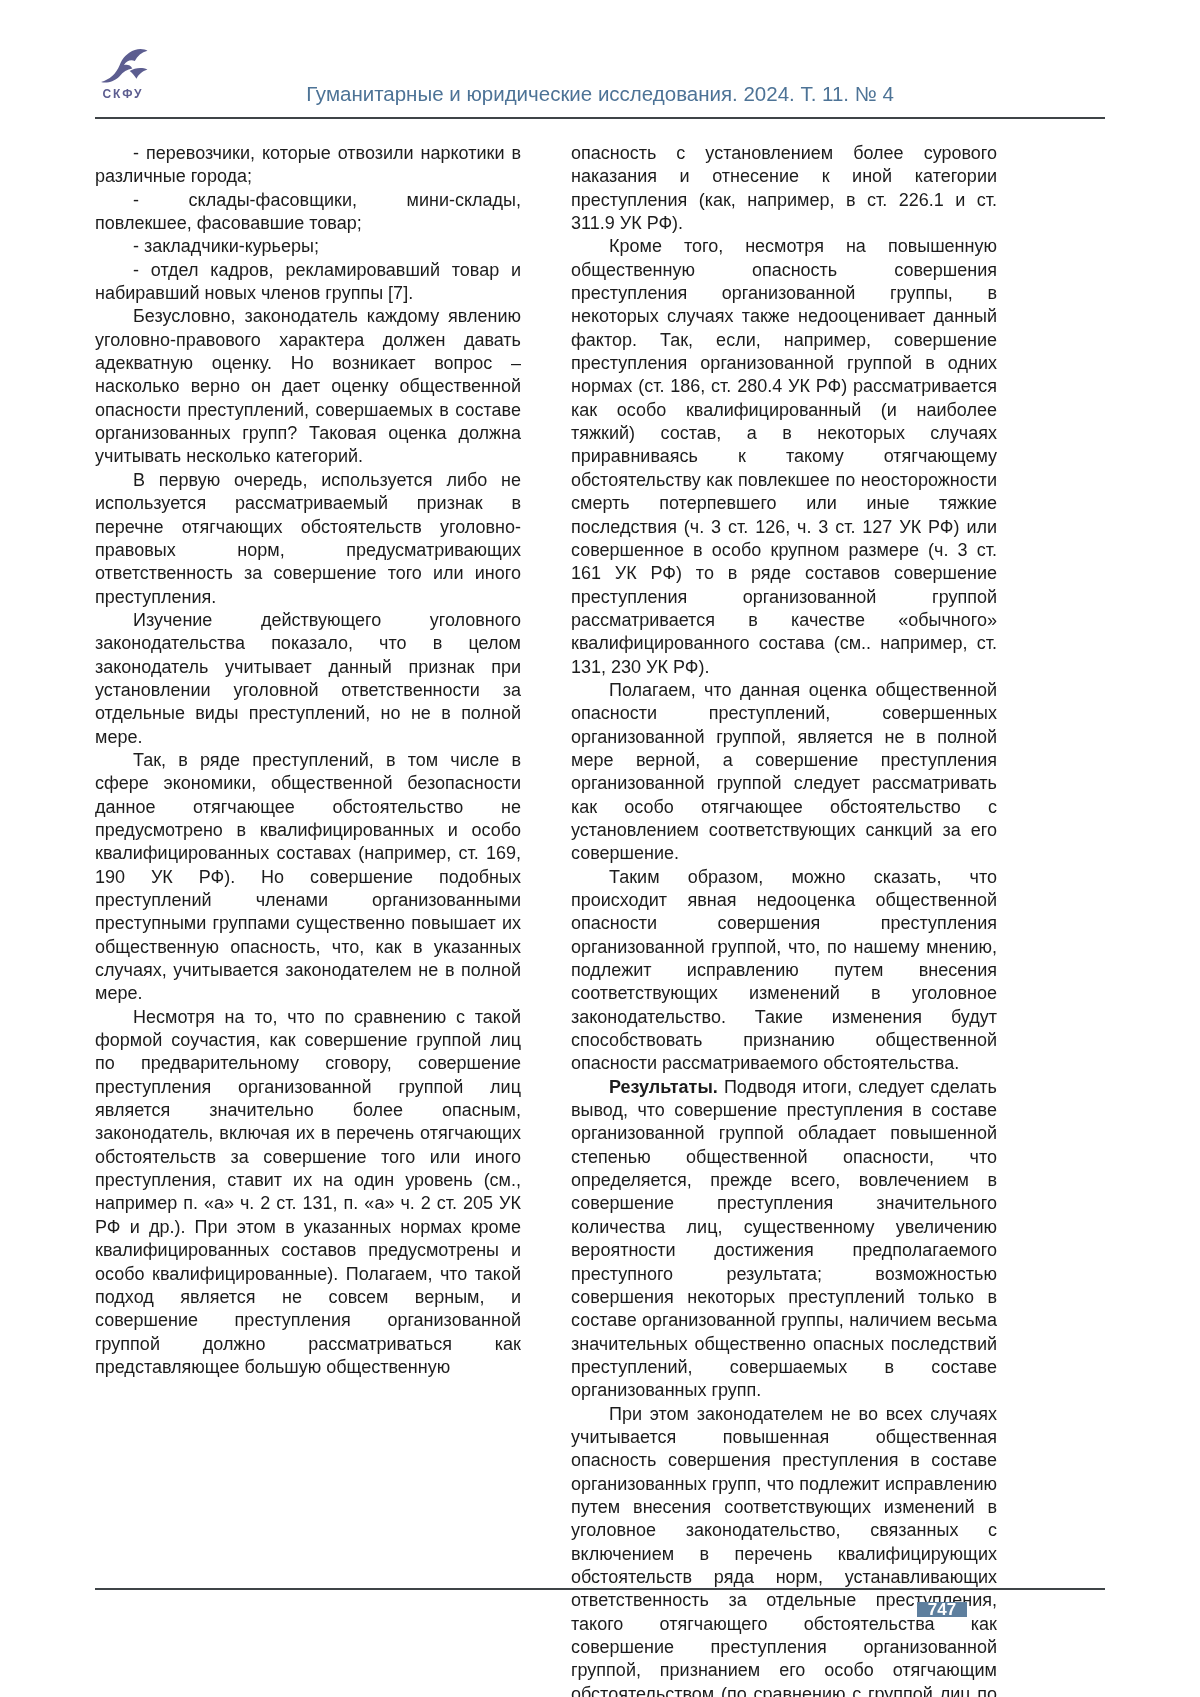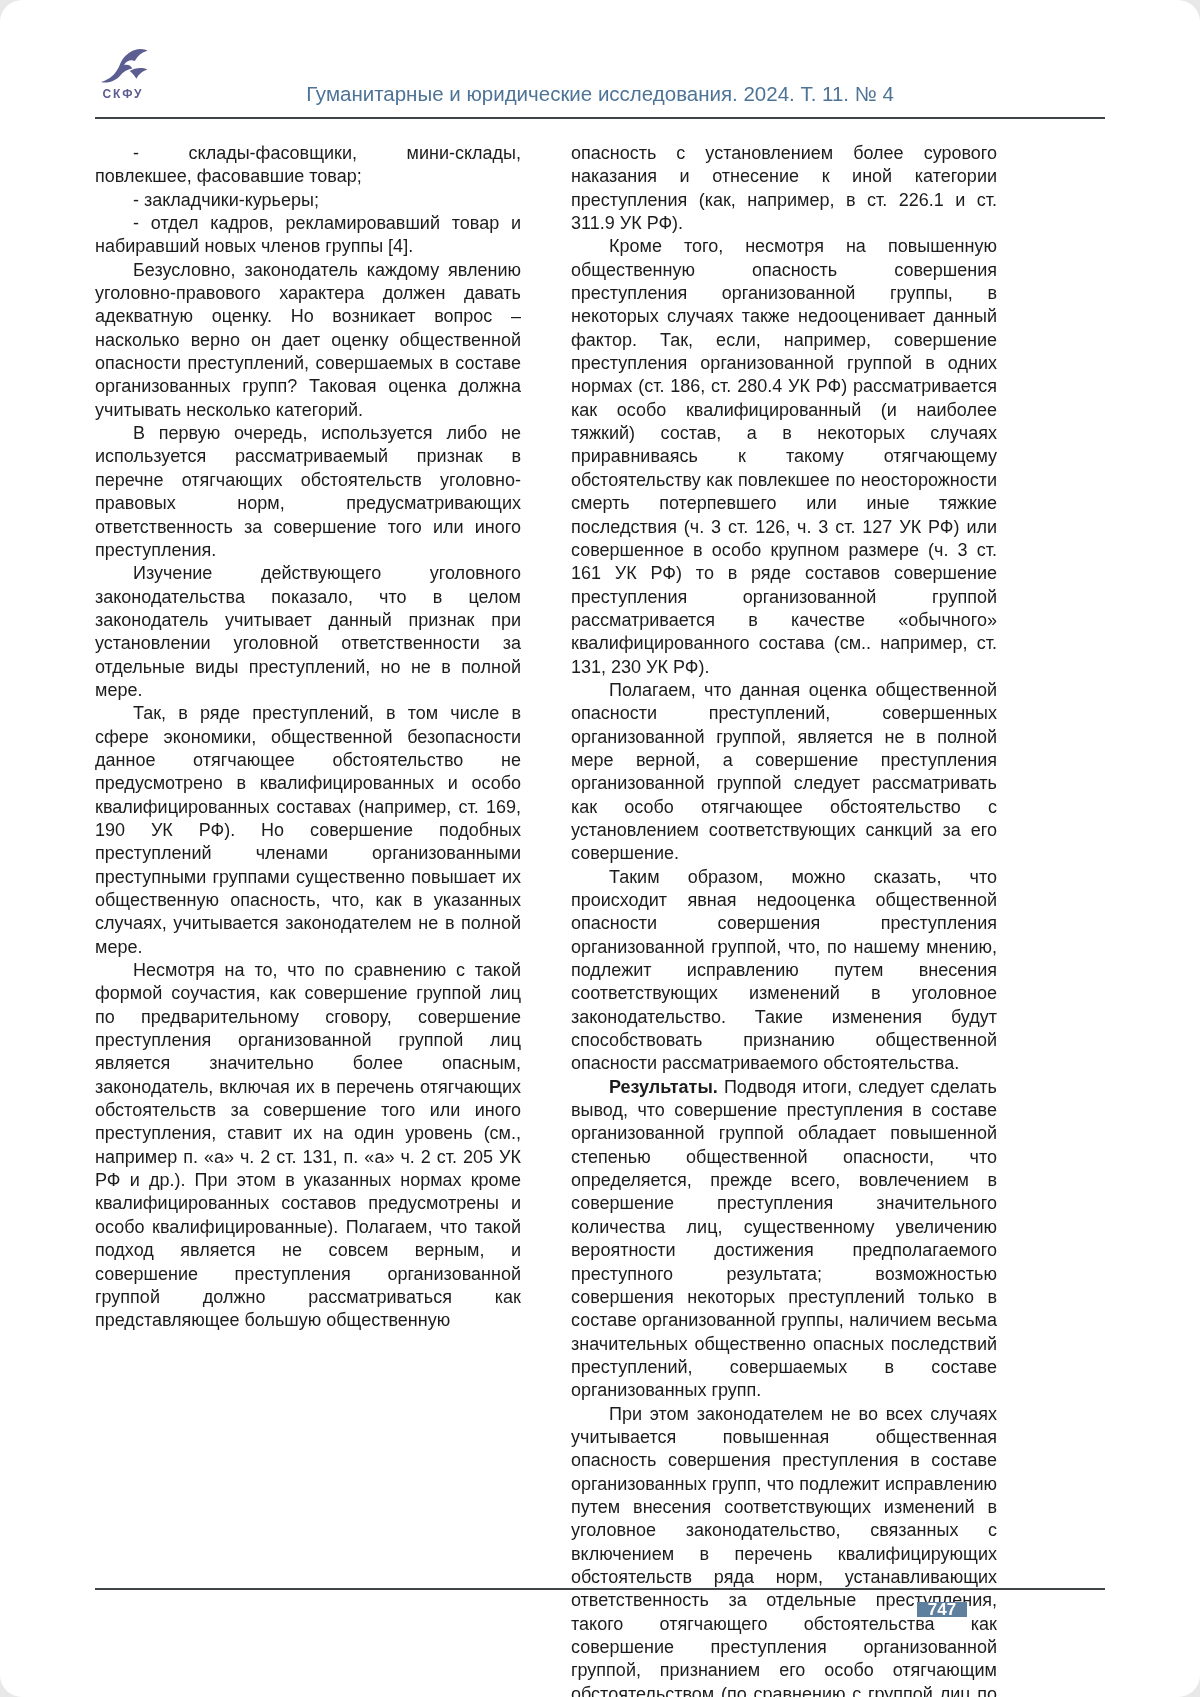--- a/index.html
+++ b/index.html
@@ -6,21 +6,20 @@
   html, body { margin: 0; padding: 0; background: #e8e8e8; }
   .page {
     position: relative;
     width: 1200px;
     height: 1697px;
     margin: 0 auto;
     background: #ffffff;
     overflow: hidden;
     font-family: "Liberation Sans", sans-serif;
     color: var(--text, #1c1c1c);
-    border-radius: 22px;
   }
 
   
   .logo {
     position: absolute;
     left: 86px;
     top: 46px;
     width: 74px;
     text-align: center;
   }
@@ -107,23 +106,24 @@
     </svg>
     <div class="logo-text">СКФУ</div>
   </div>
 
   <div class="journal-title">Гуманитарные и юридические исследования. 2024. Т. 11. № 4</div>
 
   <div class="header-rule"></div>
 
   <main class="columns">
     <div class="col">
+      <p class="para">- перевозчики, которые отвозили наркотики в различные города;</p>
       <p class="para">- склады-фасовщики, мини-склады, повлекшее, фасовавшие товар;</p>
       <p class="para">- закладчики-курьеры;</p>
-      <p class="para">- отдел кадров, рекламировавший товар и набиравший новых членов группы [4].</p>
+      <p class="para">- отдел кадров, рекламировавший товар и набиравший новых членов группы [7].</p>
       <p class="para">Безусловно, законодатель каждому явлению уголовно-правового характера должен давать адекватную оценку. Но возникает вопрос – насколько верно он дает оценку общественной опасности преступлений, совершаемых в составе организованных групп? Таковая оценка должна учитывать несколько категорий.</p>
       <p class="para">В первую очередь, используется либо не используется рассматриваемый признак в перечне отягчающих обстоятельств уголовно-правовых норм, предусматривающих ответственность за совершение того или иного преступления.</p>
       <p class="para">Изучение действующего уголовного законодательства показало, что в целом законодатель учитывает данный признак при установлении уголовной ответственности за отдельные виды преступлений, но не в полной мере.</p>
       <p class="para">Так, в ряде преступлений, в том числе в сфере экономики, общественной безопасности данное отягчающее обстоятельство не предусмотрено в квалифицированных и особо квалифицированных составах (например, ст. 169, 190 УК РФ). Но совершение подобных преступлений членами организованными преступными группами существенно повышает их общественную опасность, что, как в указанных случаях, учитывается законодателем не в полной мере.</p>
       <p class="para">Несмотря на то, что по сравнению с такой формой соучастия, как совершение группой лиц по предварительному сговору, совершение преступления организованной группой лиц является значительно более опасным, законодатель, включая их в перечень отягчающих обстоятельств за совершение того или иного преступления, ставит их на один уровень (см., например п. «а» ч. 2 ст. 131, п. «а» ч. 2 ст. 205 УК РФ и др.). При этом в указанных нормах кроме квалифицированных составов предусмотрены и особо квалифицированные). Полагаем, что такой подход является не совсем верным, и совершение преступления организованной группой должно рассматриваться как представляющее большую общественную</p>
     </div>
     <div class="col">
       <p class="para no-indent">опасность с установлением более сурового наказания и отнесение к иной категории преступления (как, например, в ст. 226.1 и ст. 311.9 УК РФ).</p>
       <p class="para">Кроме того, несмотря на повышенную общественную опасность совершения преступления организованной группы, в некоторых случаях также недооценивает данный фактор. Так, если, например, совершение преступления организованной группой в одних нормах (ст. 186, ст. 280.4 УК РФ) рассматривается как особо квалифицированный (и наиболее тяжкий) состав, а в некоторых случаях приравниваясь к такому отягчающему обстоятельству как повлекшее по неосторожности смерть потерпевшего или иные тяжкие последствия (ч. 3 ст. 126, ч. 3 ст. 127 УК РФ) или совершенное в особо крупном размере (ч. 3 ст. 161 УК РФ) то в ряде составов совершение преступления организованной группой рассматривается в качестве «обычного» квалифицированного состава (см.. например, ст. 131, 230 УК РФ).</p>
       <p class="para">Полагаем, что данная оценка общественной опасности преступлений, совершенных организованной группой, является не в полной мере верной, а совершение преступления организованной группой следует рассматривать как особо отягчающее обстоятельство с установлением соответствующих санкций за его совершение.</p>

